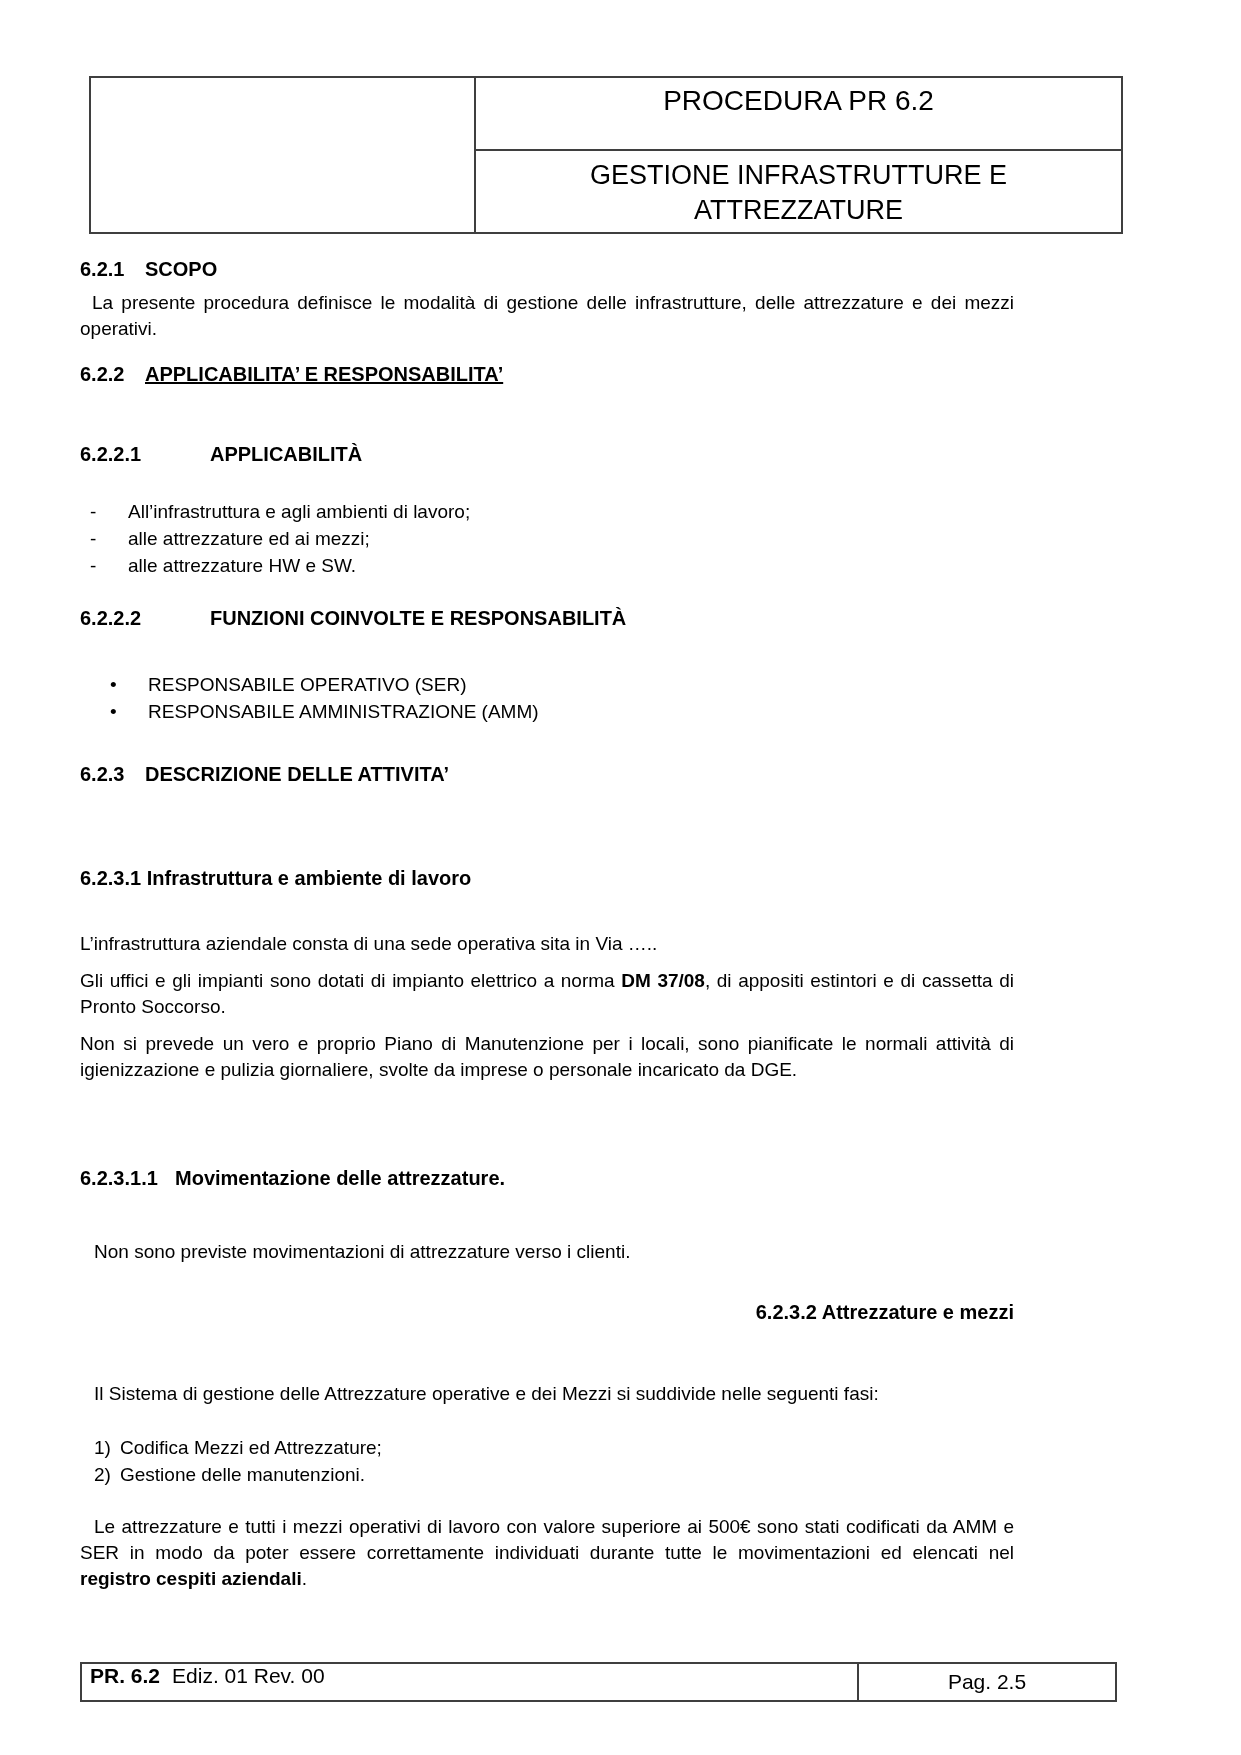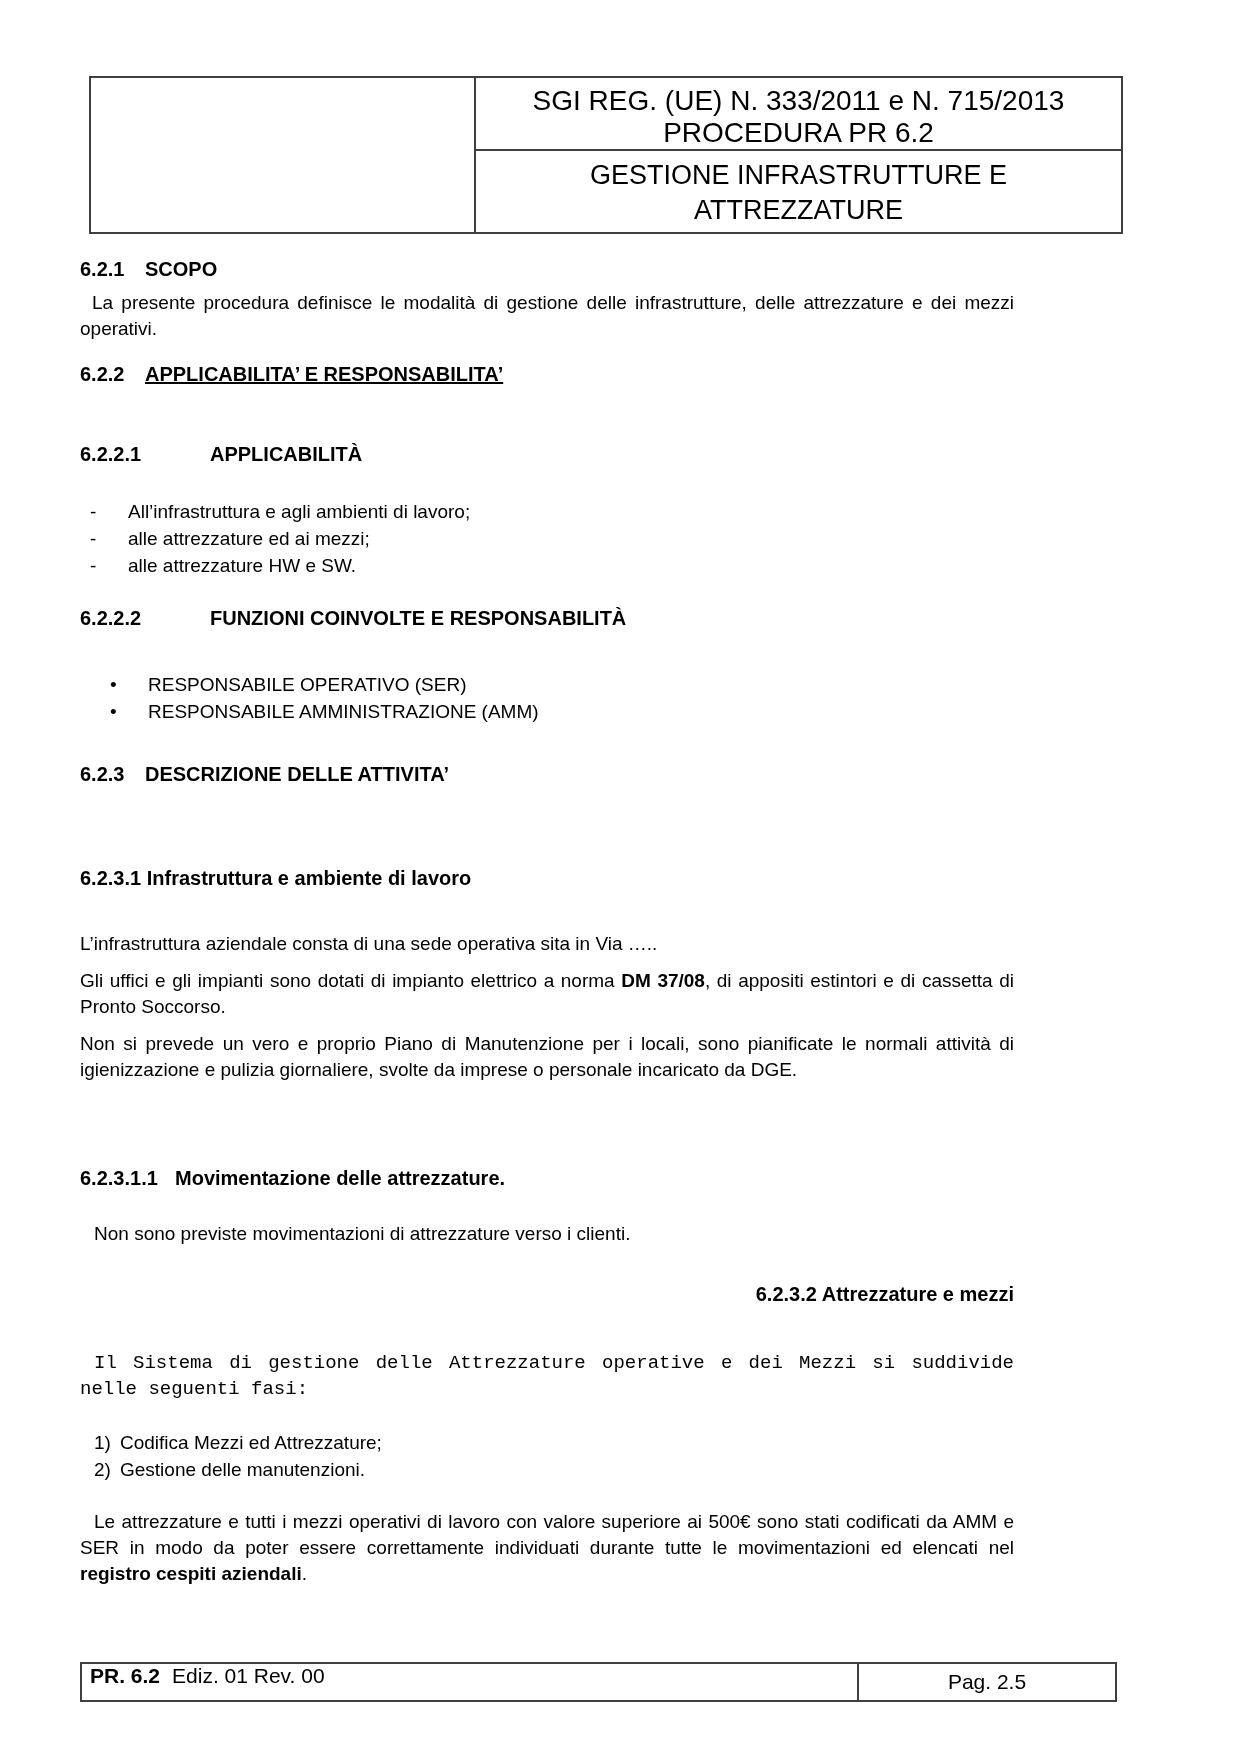--- a/index.html
+++ b/index.html
@@ -55,23 +55,23 @@
   .dash-list .marker { width:38px; flex:0 0 38px; }
   .bullet-list .li { padding-left:30px; }
   .bullet-list .marker { width:38px; flex:0 0 38px; }
   .num-list .li { padding-left:14px; }
   .num-list .marker { width:26px; flex:0 0 26px; }
 
   
   .mt6  { margin-top:6px; }  .mt8  { margin-top:8px; }
   .mt19 { margin-top:19px;text-decoration:underline; } .mt21 { margin-top:11px; }
   .mt26 { margin-top:26px; } .mt27 { margin-top:27px; }
-  .mt30 { margin-top:30px; } .mt31 { margin-top:31px; }
+  .mt30 { margin-top:48px; } .mt31 { margin-top:31px; }
   .mt34 { margin-top:34px;text-align:right; } .mt36 { margin-top:36px; }
-  .mt38 { margin-top:43px;font-family:Liberation Mono, monospace; } .mt40 { margin-top:40px; }
+  .mt38 { margin-top:56px; } .mt40 { margin-top:40px; }
   .mt54 { margin-top:54px; } .mt78 { margin-top:78px; }
   .mt82 { margin-top:82px; }
 
   
   .footer-table {
     position:absolute; left:80px; top:1662px;
     width:1037px; height:40px;
     border:2px solid #3f3f3f;
     display:flex; font-size:21px;
   }
@@ -84,21 +84,20 @@
 </style>
 </head>
 <body>
 
 <div class="page">
 
   <div class="header-table">
     <div class="logo-cell"></div>
     <div class="header-right">
       <div class="header-row1">
-        <div>SGI REG. (UE) N. 333/2011 e N. 715/2013</div>
         <div>PROCEDURA PR 6.2</div>
       </div>
       <div class="header-row2">
         <div class="title-inner">GESTIONE INFRASTRUTTURE E ATTREZZATURE</div>
       </div>
     </div>
   </div>
 
   <div class="content">
 

